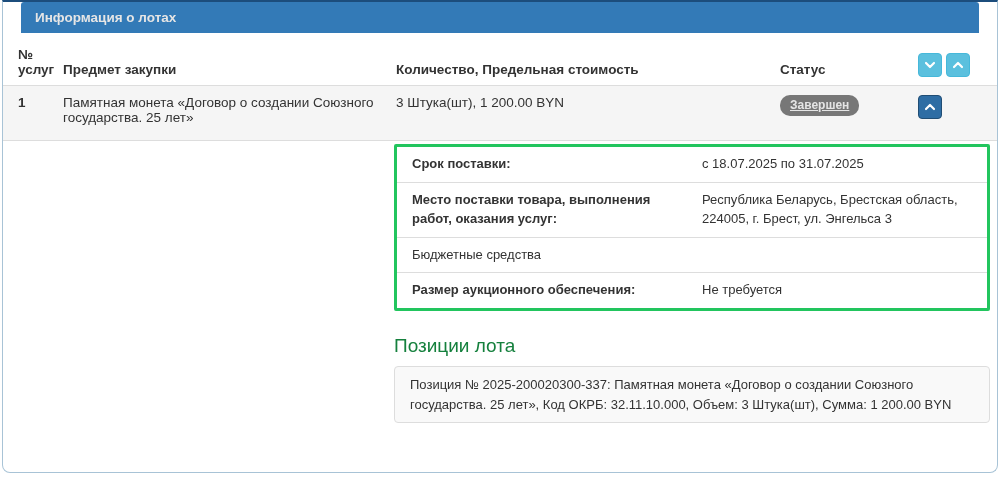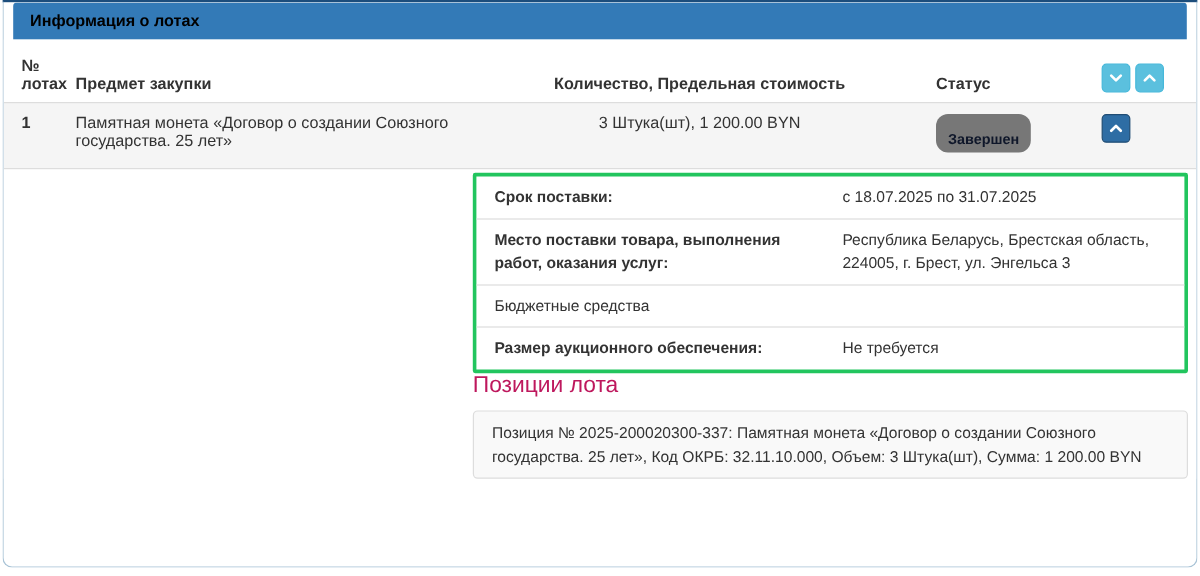--- a/index.html
+++ b/index.html
@@ -4,72 +4,72 @@
 <style>
   * { box-sizing: border-box; margin: 0; padding: 0; }
   html, body { width: 1000px; height: 480px; background: #fff;
     font-family: "Liberation Sans", sans-serif; color: #333; }
   .outer {
     margin: 0 2px; height: 473px; background: #fff;
     border: 1px solid #a8c3d6; border-top: 2px solid #1c4d7c;
     border-radius: 0 0 8px 8px; overflow: hidden;
   }
   .panel-heading {
-    margin: 0 8px; height: 31px; background: #337ab7; color: #000000;
+    margin: 0 18px; height: 31px; background: #337ab7; color: #e5e5e5;
     font-size: 13.5px; font-weight: bold; padding: 8px 14px;
     border-radius: 3px 3px 0 0;
   }
   
   .trow { display: flex; padding-left: 15px; }
   .thead { min-height: 52px; align-items: flex-end; padding-bottom: 8px;
     font-weight: bold; font-size: 13.5px; background: #fff; }
   .c1 { width: 45px; flex: none; }
   .c2 { width: 333px; flex: none; padding-right: 22px; }
-  .c3 { width: 384px; flex: none; padding-right: 10px; text-align: center; }
+  .c3 { width: 384px; flex: none; padding-right: 10px; }
   .c4 { width: 138px; flex: none; }
   .c5 { flex: 1; display: flex; gap: 4px; }
   .lot-row { min-height: 55px; background: #f5f5f5; border-top: 1px solid #ddd;
     font-size: 13.5px; padding-top: 9px; align-items: flex-start; }
   .lot-row .c1 { font-weight: bold; }
   .badge {
-    display: inline-block; background: #777; color: #0f172a; font-size: 12px;
-    font-weight: bold; padding: 14px 10px 4px; border-radius: 10px;
+    display: inline-block; background: #777; color: #e5e5e5; font-size: 12px;
+    font-weight: bold; padding: 3px 10px 4px; border-radius: 10px; text-decoration: underline;
   }
   .sq-btn {
     width: 24px; height: 24px; border-radius: 4px; display: inline-flex;
     align-items: center; justify-content: center; cursor: pointer; border: 1px solid;
   }
   .btn-light { background: #5bc0de; border-color: #46b8da; }
   .btn-dark  { background: #2e6da4; border-color: #204d74; }
   .sq-btn svg { display: block; }
   
   .expand-area { border-top: 1px solid #ddd; background: #fff;
     padding: 3px 0 0 391px; }
   .details-table { width: 596px; border: 3px solid #22c55e; border-radius: 2px;
     font-size: 13px; }
   .d-row { display: flex; padding: 8px 15px; line-height: 1.45; }
   .d-row + .d-row { border-top: 1px solid #ddd; }
   .d-label { width: 290px; flex: none; font-weight: bold; padding-right: 15px; }
   .d-value { flex: 1; }
-  .positions-title { font-size: 19px; font-weight: normal; margin-top: 0;
-    color: #be185d; }
+  .positions-title { font-size: 19px; font-weight: normal; margin-top: 24px;
+    color: #15803d; }
   .position-box { width: 596px; margin-top: 9px; border: 1px solid #ddd;
     border-radius: 4px; background: #f9f9f9; padding: 8px 15px;
     font-size: 13px; line-height: 1.5; }
   .b { font-weight: normal; }
 </style>
 </head>
 <body>
 
 <div class="outer">
 
   <div class="panel-heading">Информация о лотах</div>
 
   <div class="trow thead">
-    <div class="c1">№ лотах</div>
+    <div class="c1">№ услуг</div>
     <div class="c2">Предмет закупки</div>
     <div class="c3">Количество, Предельная стоимость</div>
     <div class="c4">Статус</div>
     <div class="c5">
       <span class="sq-btn btn-light">
         <span>
           <svg width="14" height="14" viewBox="0 0 14 14">
               <polyline points="3,5 7,9 11,5" fill="none" stroke="#fff" stroke-width="2.2" stroke-linecap="round" stroke-linejoin="round"></polyline>
             </svg>
         </span>

